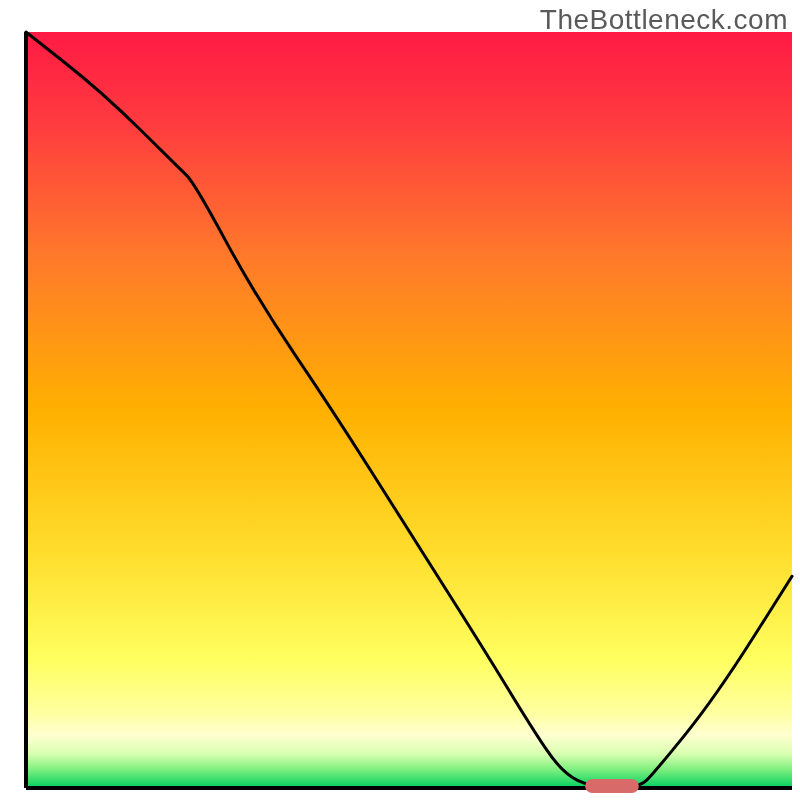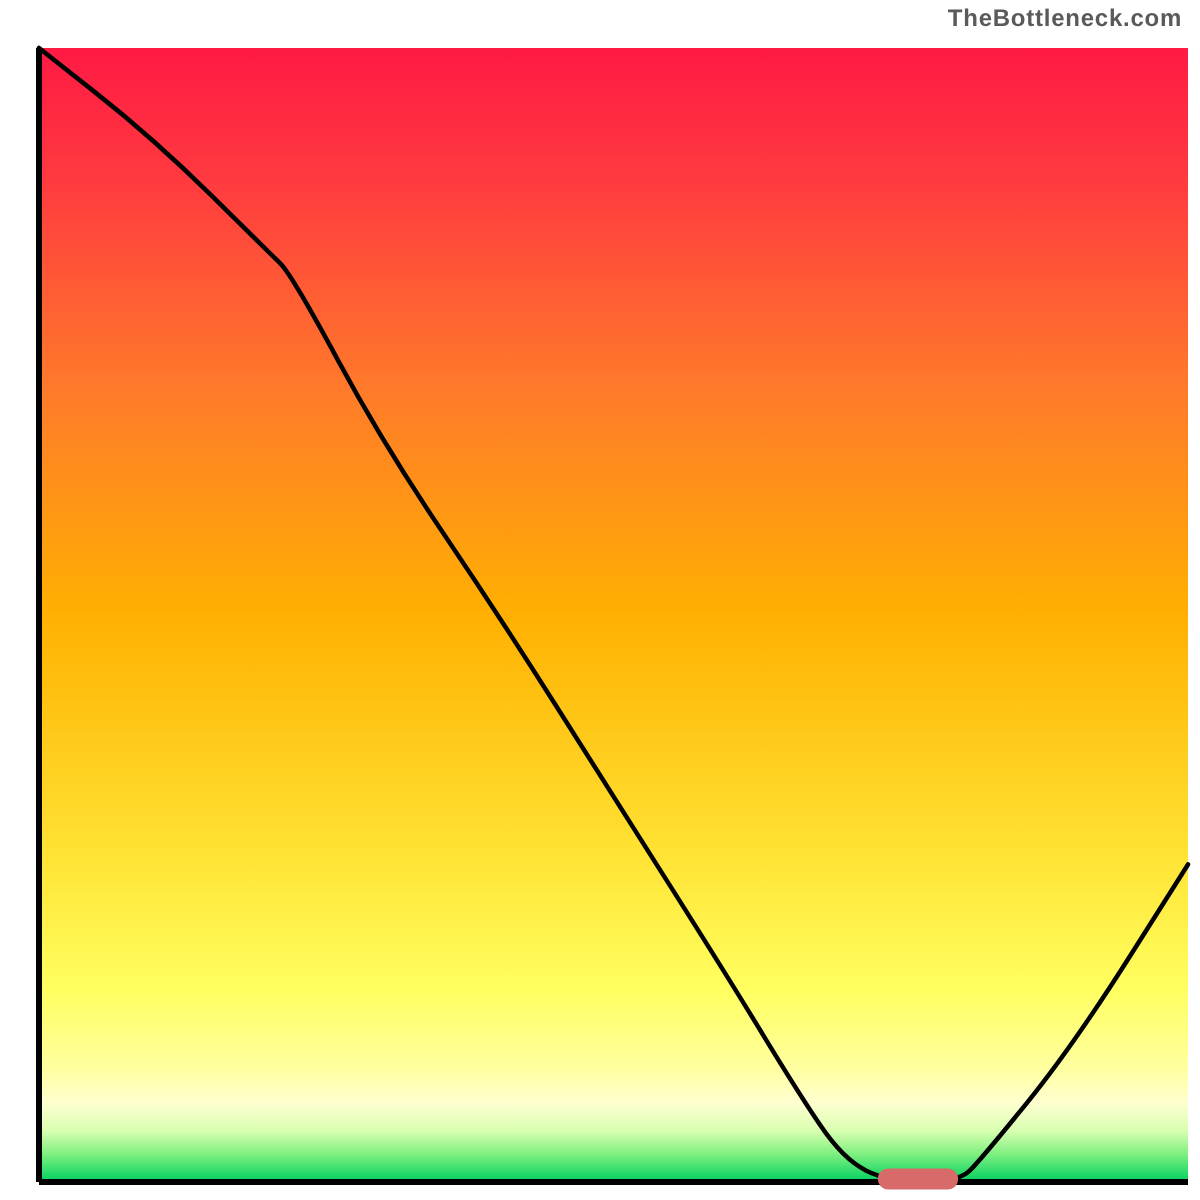--- a/index.html
+++ b/index.html
@@ -12,22 +12,22 @@
   }
   .chart-wrap {
     position: relative;
     width: 800px;
     height: 800px;
   }
   .watermark {
     position: absolute;
     top: 4px;
     right: 12px;
-    font-size: 16px;
-    font-weight: 700;
+    font-size: 28px;
+    font-weight: 400;
     color: #5a5a5a;
     letter-spacing: 0.5px;
   }
   svg {
     position: absolute;
     top: 0;
     left: 0;
   }
 </style>
 </head>

